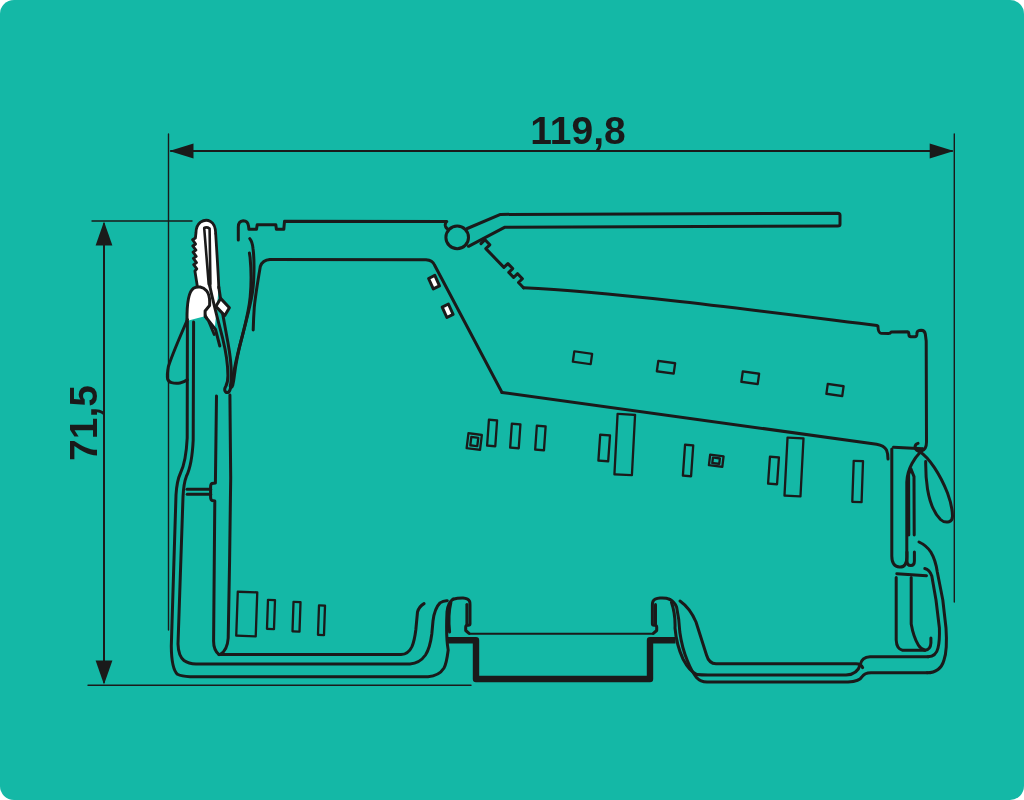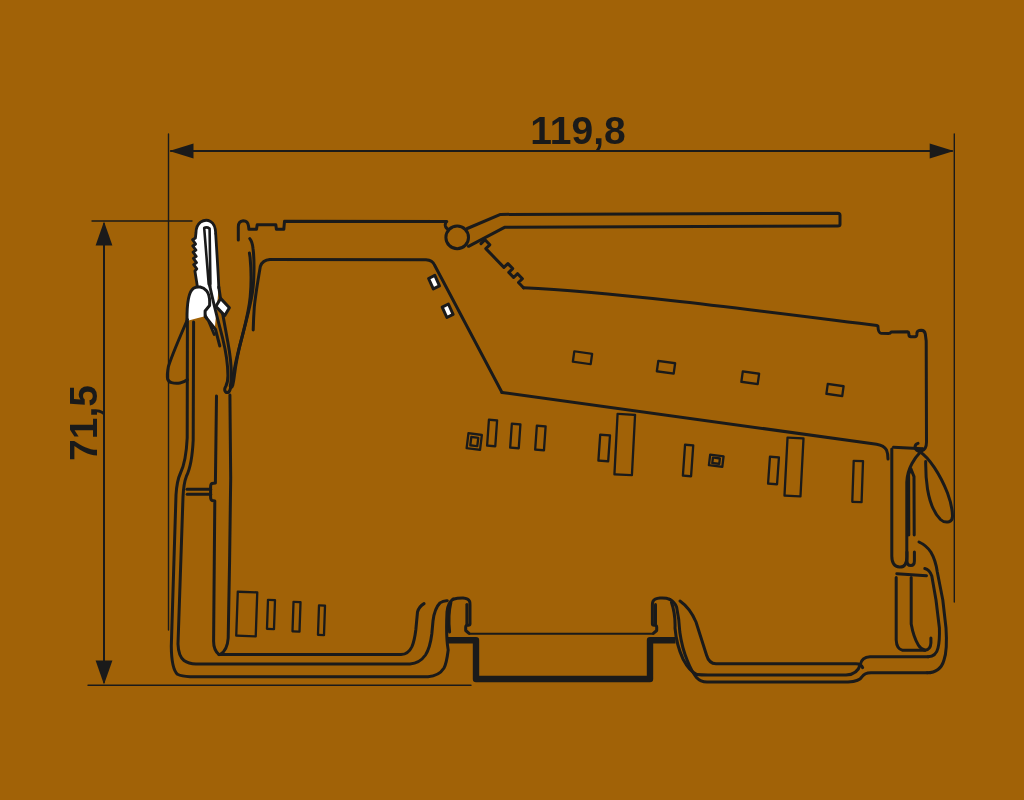--- a/index.html
+++ b/index.html
@@ -1,16 +1,16 @@
 <!DOCTYPE html>
 <html><head>
 <meta charset="utf-8">
 <style>
   html,body{margin:0;padding:0;background:#ffffff;}
-  #page{width:1024px;height:800px;position:relative;overflow:hidden;background:#a16207;}
+  #page{width:1024px;height:800px;position:relative;overflow:hidden;background:#14b8a6;border-radius:14px;}
   svg{position:absolute;left:0;top:0;}
   text{font-family:"Liberation Sans", sans-serif;font-weight:bold;fill:#1a1a1a;}
 </style>
 </head>
 <body>
 <div id="page">
 <svg width="1024" height="800" viewBox="0 0 1024 800">
 <g fill="none" stroke="#1a1a1a" stroke-width="3" stroke-linecap="round" stroke-linejoin="round">
 
 <g id="dims" stroke-width="1.4">

